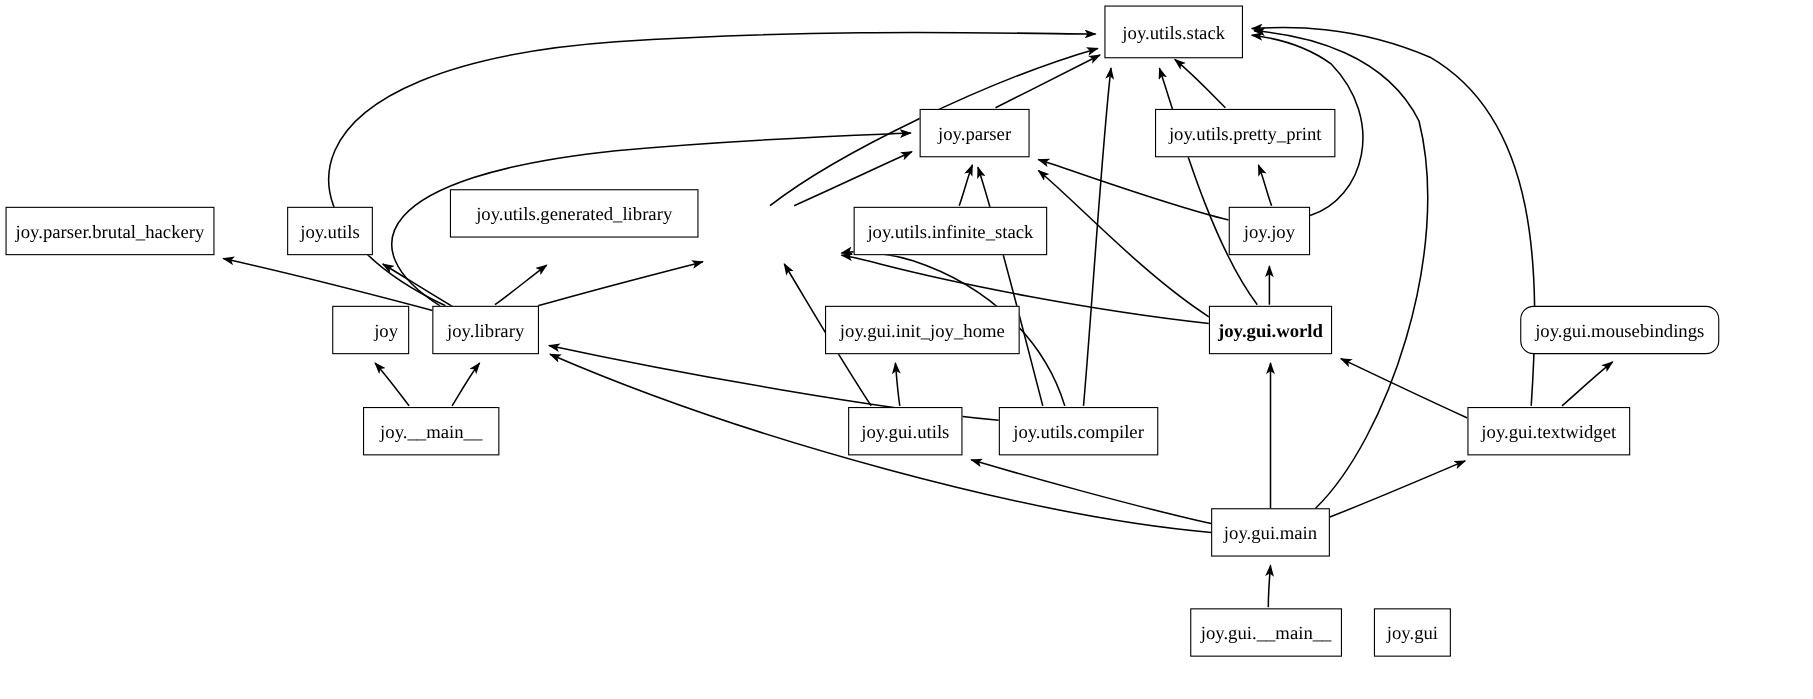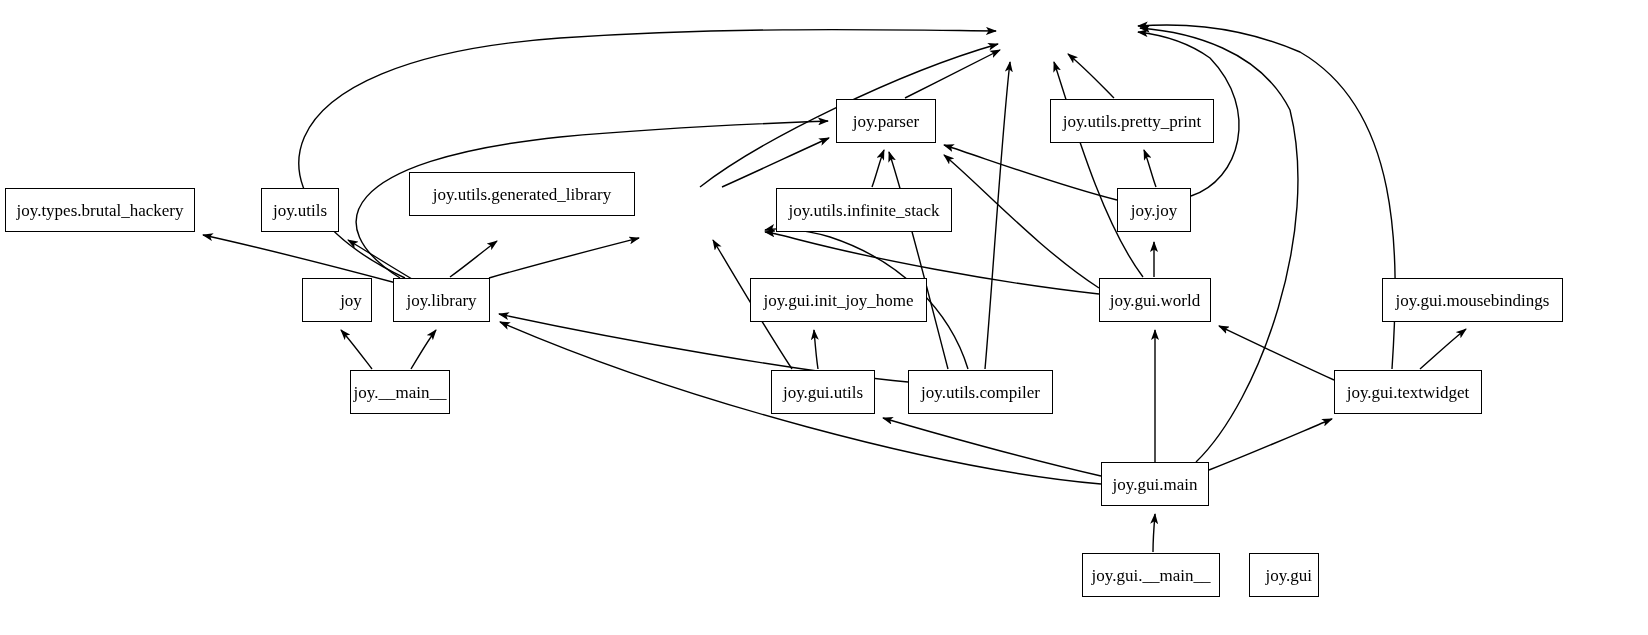--- a/index.html
+++ b/index.html
@@ -121,31 +121,34 @@
 
       <path d="M 1101,484 C 940,470 680,400 500,322"></path>
 
       <path d="M 1196,462 C 1260,400 1320,230 1290,110 C 1260,50 1190,32 1140,28"></path>
 
       <path d="M 1153,552 C 1153,540 1154,526 1155,514"></path>
 
     </g>
   </svg>
 
+  <div class="node" style="left:1004px;top:5px;width:126px;height:48px;">
+    <span class="node-label">joy.utils.stack</span>
+  </div>
 
   <div class="node" style="left:836px;top:99px;width:100px;height:44px;">
     <span class="node-label">joy.parser</span>
   </div>
 
   <div class="node" style="left:1050px;top:99px;width:164px;height:44px;">
     <span class="node-label">joy.utils.pretty_print</span>
   </div>
 
   <div class="node" style="left:5px;top:188px;width:190px;height:44px;">
-    <span class="node-label">joy.types.brutal_hackery</span>
+    <span class="node-label">joy.parser.brutal_hackery</span>
   </div>
 
   <div class="node" style="left:261px;top:188px;width:78px;height:44px;">
     <span class="node-label">joy.utils</span>
   </div>
 
   <div class="node" style="left:409px;top:172px;width:226px;height:44px;">
     <span class="node-label">joy.utils.generated_library</span>
   </div>
 
@@ -163,29 +166,29 @@
   </div>
 
   <div class="node" style="left:393px;top:278px;width:97px;height:44px;text-align:center;">
     <span class="node-label">joy.library</span>
   </div>
 
   <div class="node" style="left:727px;top:278px;width:177px;height:44px;margin-left:23px;">
     <span class="node-label">joy.gui.init_joy_home</span>
   </div>
 
-  <div class="node" style="left:1099px;top:278px;width:112px;height:44px;">
+  <div class="node" style="left:1099px;top:278px;width:112px;height:44px;font-weight:bold;">
     <span class="node-label">joy.gui.world</span>
   </div>
 
-  <div class="node" style="left:1382px;top:278px;width:181px;height:44px;">
+  <div class="node" style="left:1382px;top:278px;width:181px;height:44px;border-radius:12px;">
     <span class="node-label">joy.gui.mousebindings</span>
   </div>
 
-  <div class="node" style="left:330px;top:370px;width:100px;height:44px;margin-left:20px;">
+  <div class="node" style="left:330px;top:370px;width:124px;height:44px;">
     <span class="node-label">joy.__main__</span>
   </div>
 
   <div class="node" style="left:771px;top:370px;width:104px;height:44px;">
     <span class="node-label">joy.gui.utils</span>
   </div>
 
   <div class="node" style="left:908px;top:370px;width:145px;height:44px;">
     <span class="node-label">joy.utils.compiler</span>
   </div>
@@ -195,17 +198,17 @@
   </div>
 
   <div class="node" style="left:1101px;top:462px;width:108px;height:44px;">
     <span class="node-label">joy.gui.main</span>
   </div>
 
   <div class="node" style="left:1082px;top:553px;width:138px;height:44px;">
     <span class="node-label">joy.gui.__main__</span>
   </div>
 
-  <div class="node" style="left:1249px;top:553px;width:70px;height:44px;justify-content:flex-end;">
+  <div class="node" style="left:1249px;top:553px;width:70px;height:44px;">
     <span class="node-label">joy.gui</span>
   </div>
 
 </div>
 
 </body></html>

